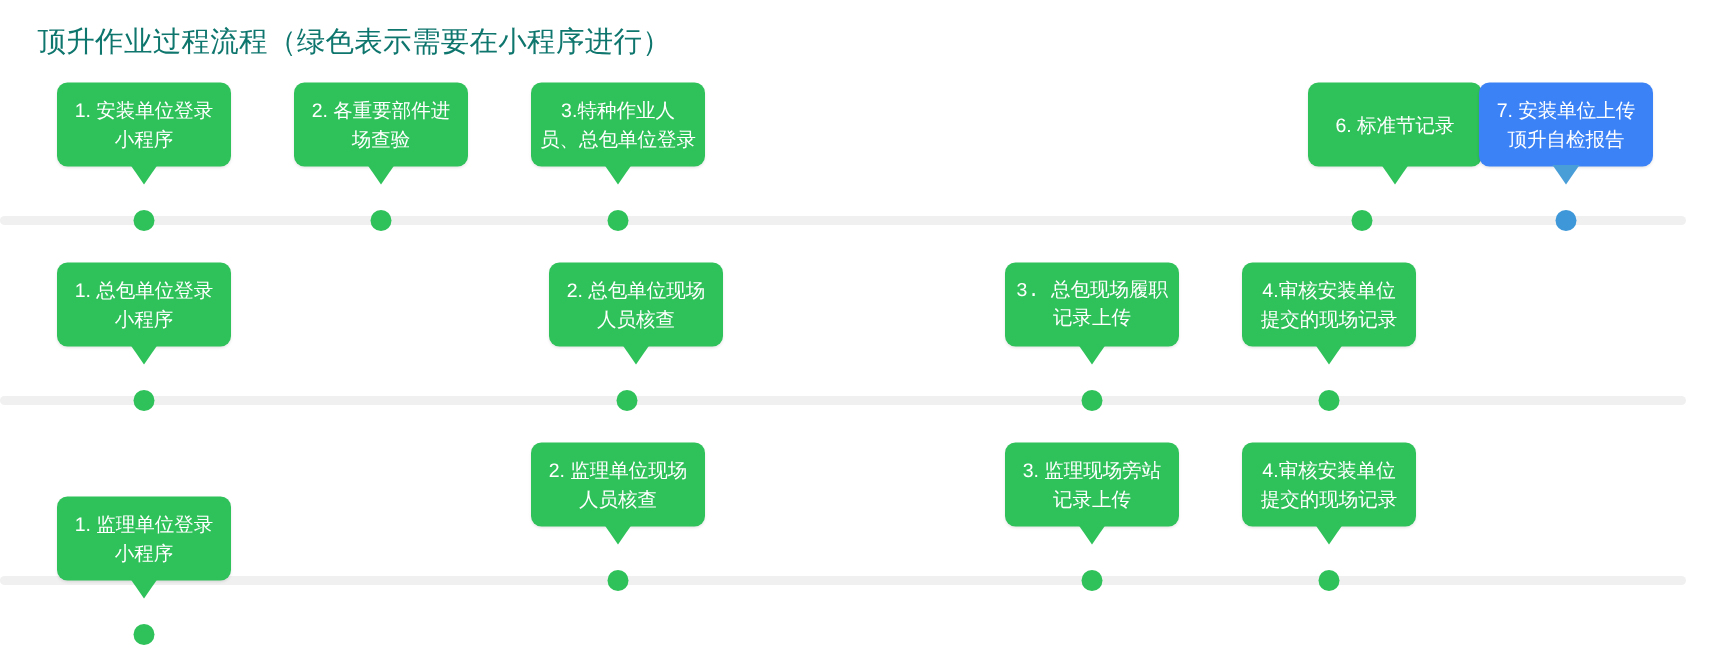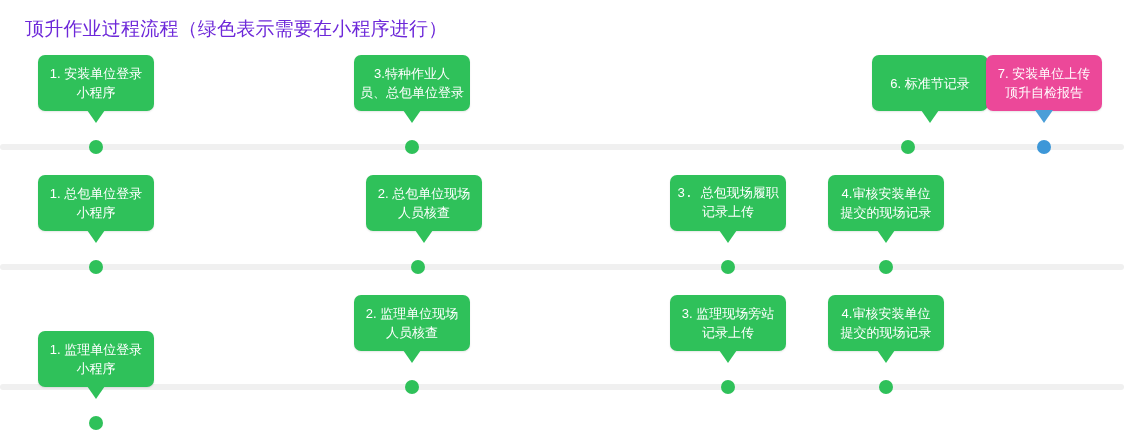--- a/index.html
+++ b/index.html
@@ -14,21 +14,21 @@
     font-family: "Liberation Sans", "DejaVu Sans", sans-serif;
     overflow: hidden;
   }
 
   #flow-title {
     position: absolute;
     left: 25px;
     top: 16px;
     font-size: 19px;
     line-height: 26px;
-    color: #6d28d9;
+    color: #0f766e;
     white-space: nowrap;
     letter-spacing: 0.2px;
   }
 
   .swimlane {
     position: absolute;
     left: 0;
     width: 1040px;
     height: 110px;
   }
@@ -80,21 +80,21 @@
     left: 50%;
     bottom: -12px;
     margin-left: -9px;
     width: 0;
     height: 0;
     border-left: 9px solid transparent;
     border-right: 9px solid transparent;
     border-top: 13px solid #2fc15a;
   }
 
-  .node.blue .node-bubble { background: #ec4899; }
+  .node.blue .node-bubble { background: #3b82f6; }
   .node.blue .node-bubble::after { border-top-color: #4a9ed8; }
 
   .node-dot {
     position: absolute;
     left: 50%;
     margin-left: -7px;
     top: 85px;
     width: 14px;
     height: 14px;
     border-radius: 50%;
@@ -108,20 +108,26 @@
 <div id="flow-title">顶升作业过程流程（绿色表示需要在小程序进行）</div>
 
 <div class="swimlane" id="lane-0">
   <div class="lane-track"></div>
 <div class="node" style="left: 38px;">
       <div class="node-bubble">
         <span class="label">1. 安装单位登录<br><span>小程序</span></span>
       </div>
       <div class="node-dot"></div>
     </div>
+    <div class="node" style="left: 196px;">
+      <div class="node-bubble">
+        <span class="label">2. 各重要部件进<br><span>场查验</span></span>
+      </div>
+      <div class="node-dot"></div>
+    </div>
     <div class="node" style="left: 354px;">
       <div class="node-bubble">
         <span class="label">3.特种作业人<br><span>员、总包单位登录</span></span>
       </div>
       <div class="node-dot"></div>
     </div>
     <div class="node" style="left: 828px; padding-left: 44px;">
       <div class="node-bubble">
         <span class="label">6. 标准节记录</span>
       </div>

